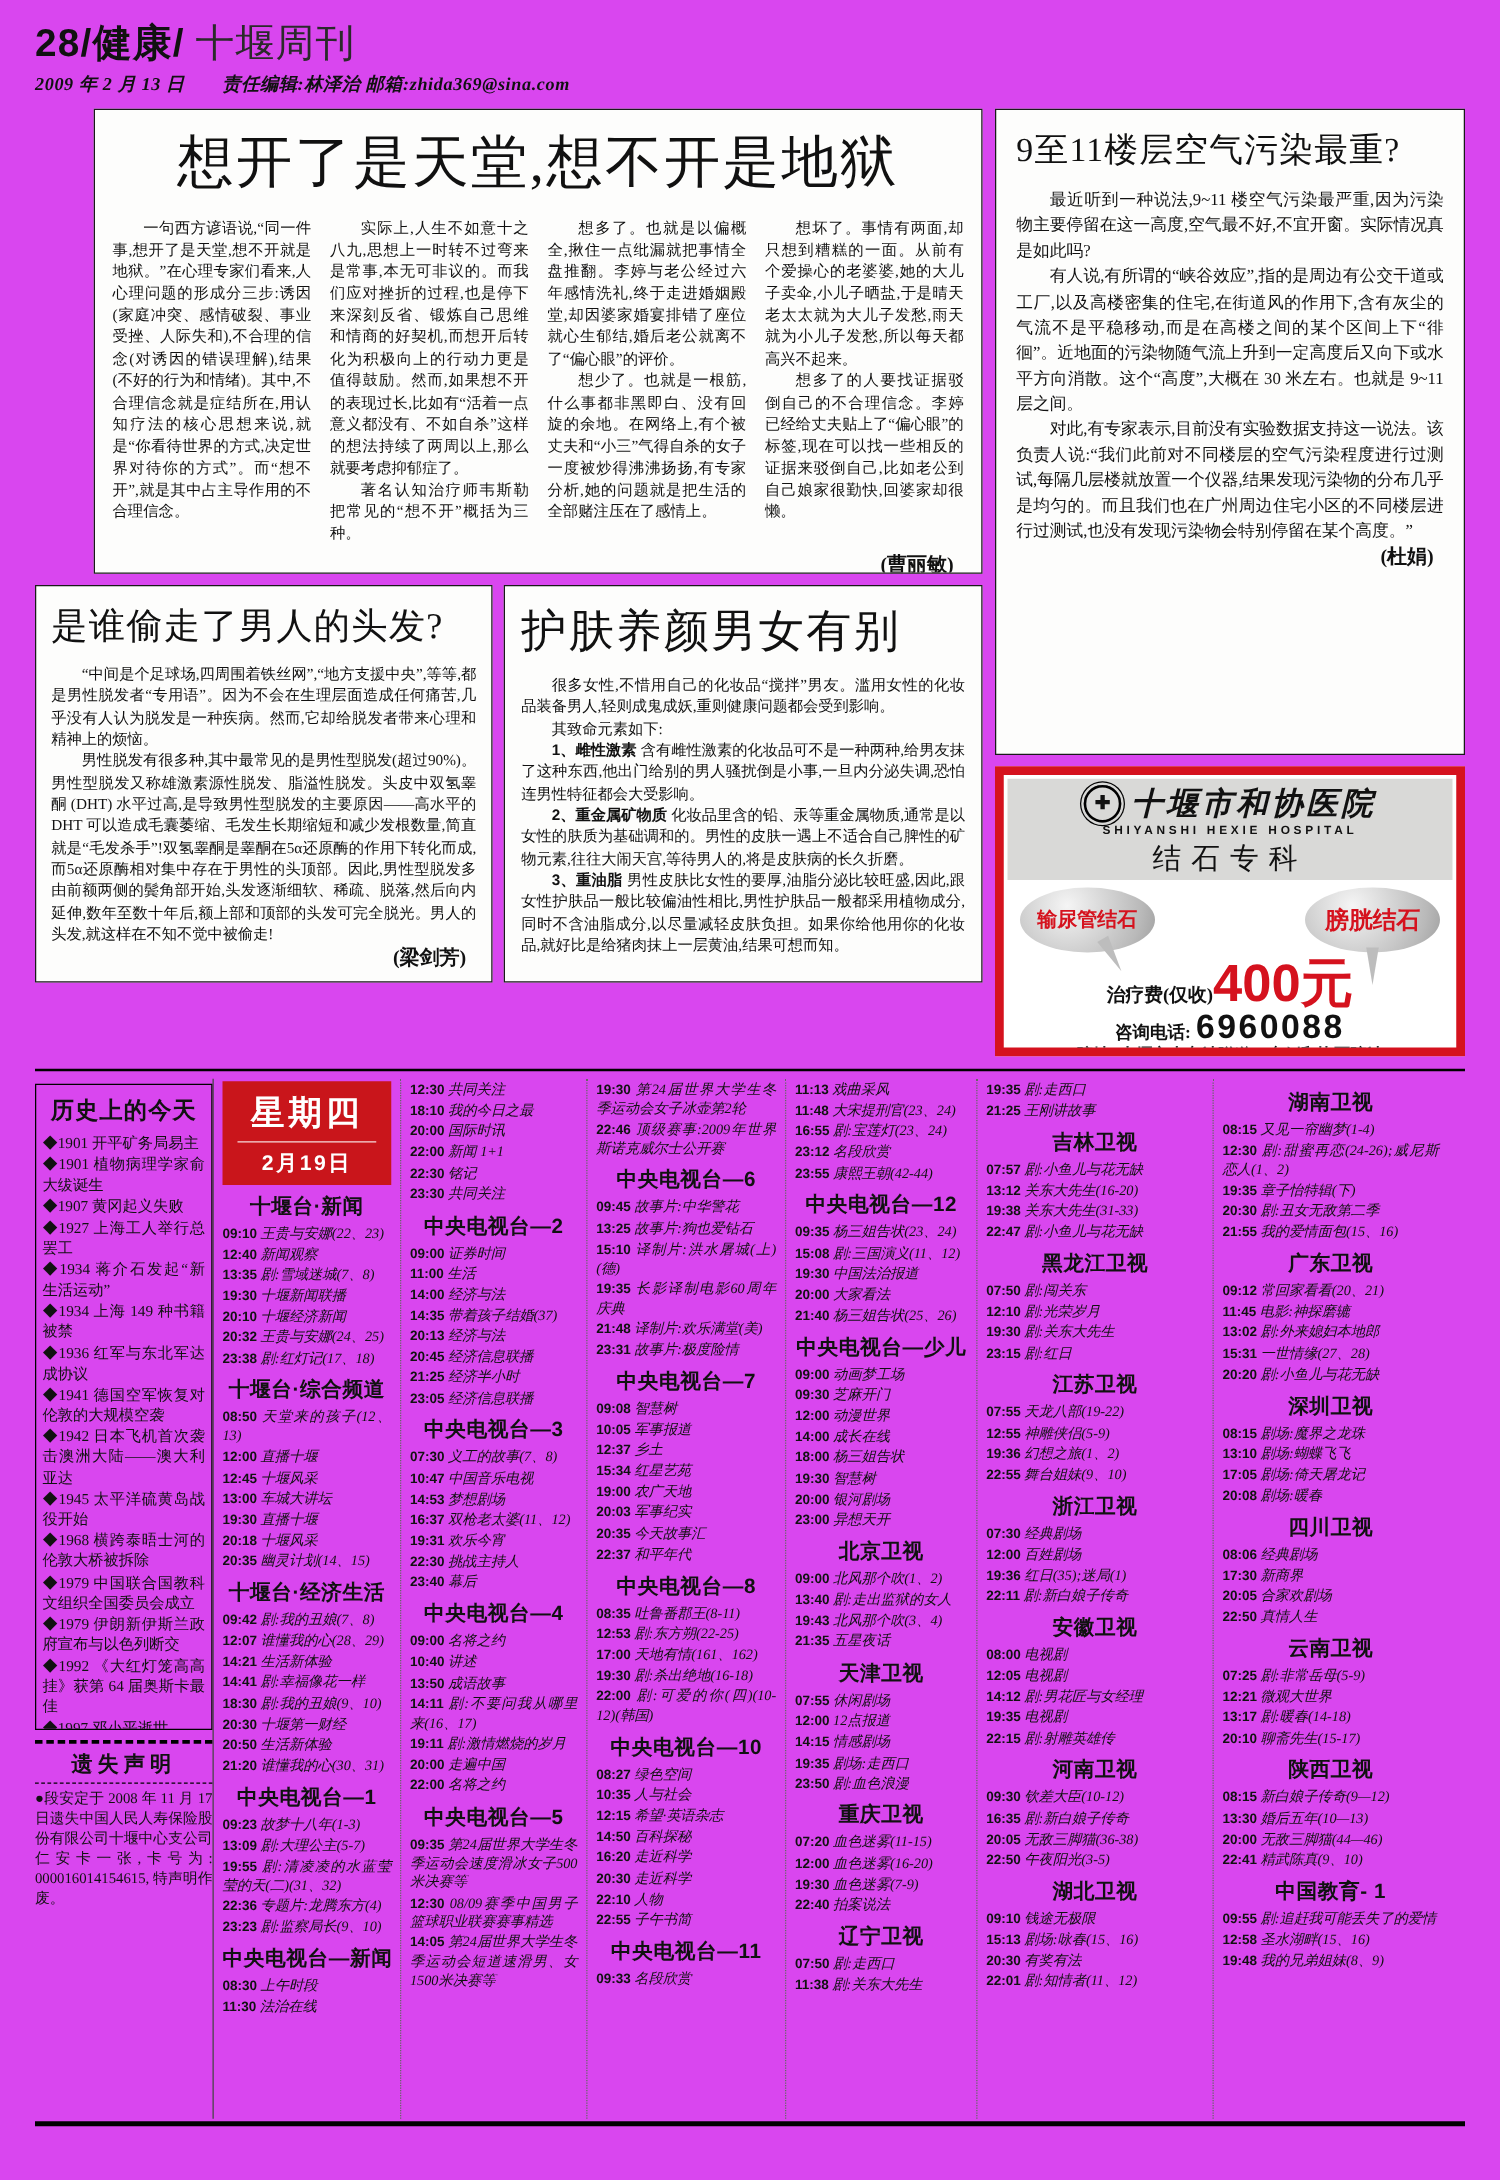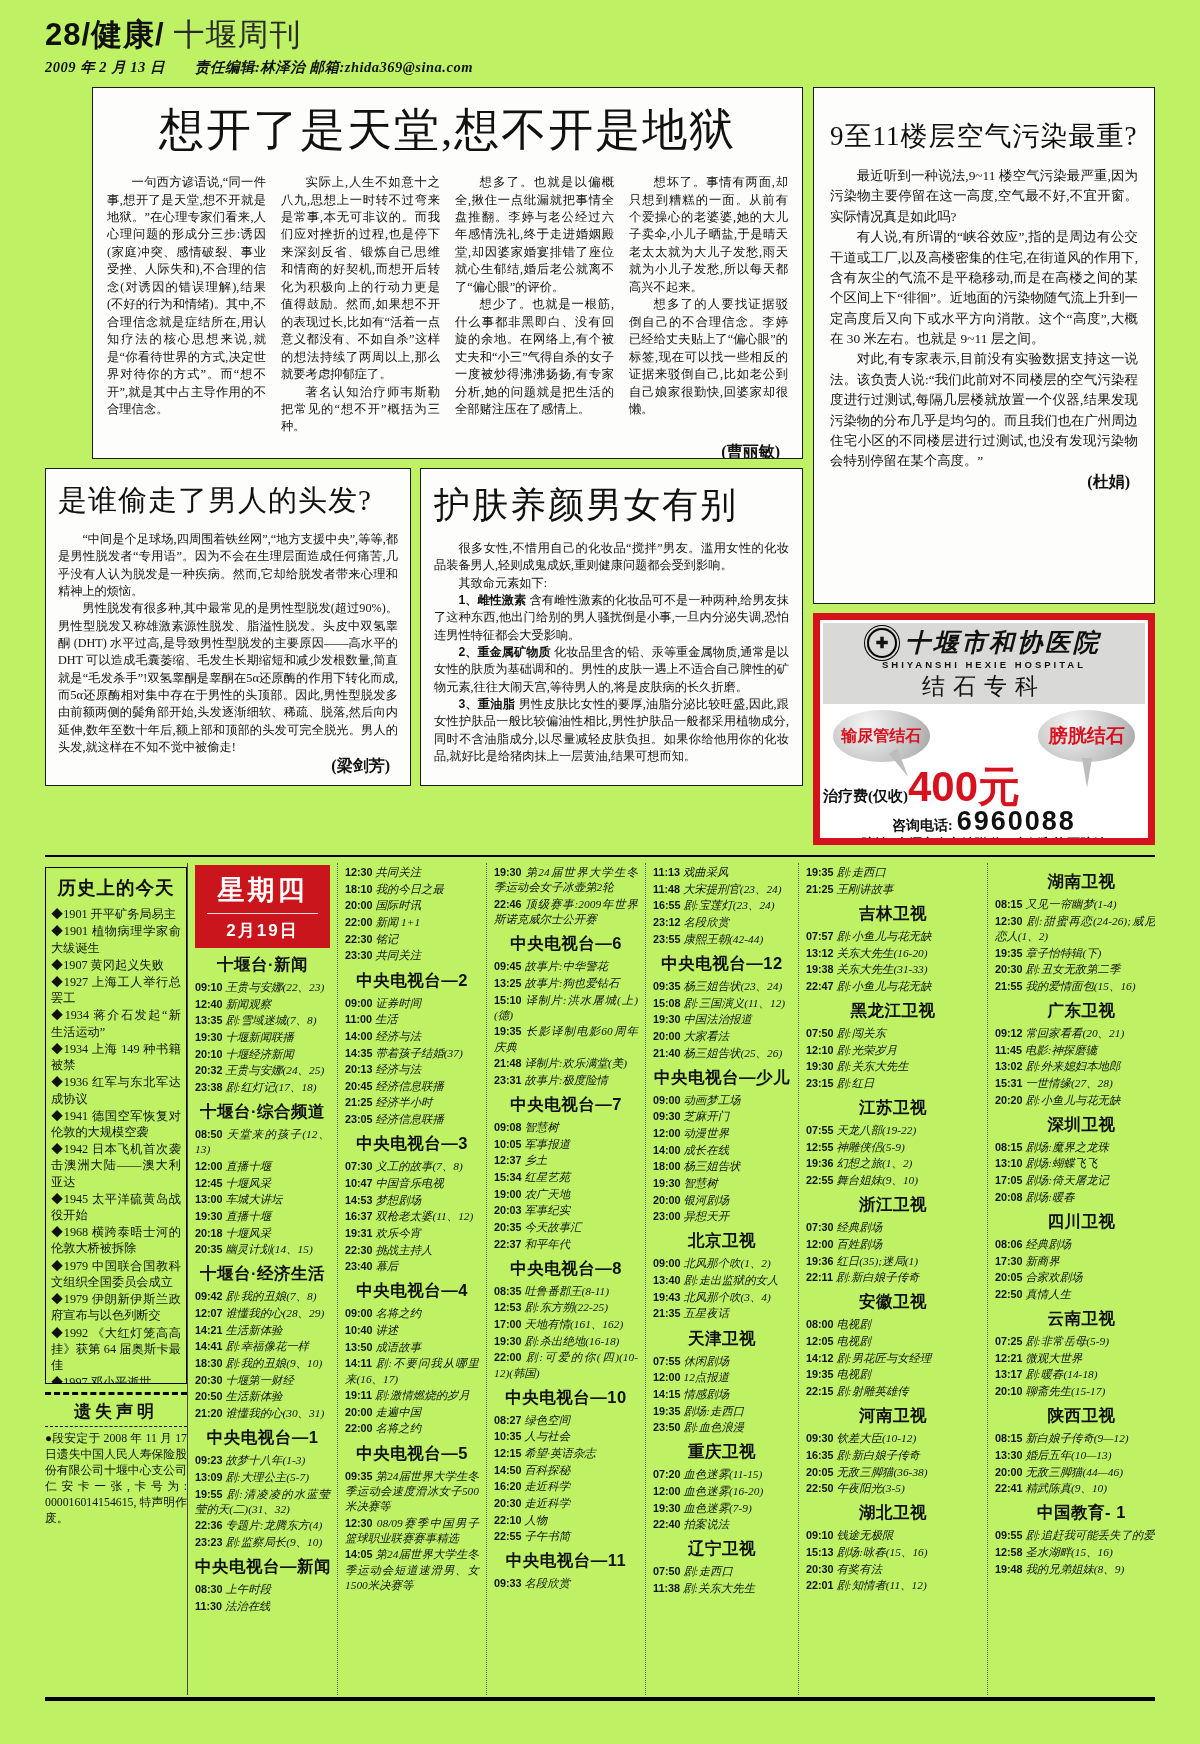--- a/index.html
+++ b/index.html
@@ -1,18 +1,18 @@
 <!DOCTYPE html>
 <html><head>
 <meta charset="utf-8">
 <style>
   * { margin:0; padding:0; box-sizing:border-box; }
   html,body { background:#e8e8e8; }
-  .page { width:1200px; height:1744px; margin:0 auto; background:#bef264; color:#111;
-          font-family:"Liberation Serif", serif; padding:10px 45px 6px; position:relative; overflow:hidden; }
+  .page { width:1200px; height:1744px; margin:0 auto; background:#d946ef; color:#111;
+          font-family:"Liberation Serif", serif; padding:10px 28px 6px; position:relative; overflow:hidden; }
 
   
   .masthead { padding:8px 0 10px; }
   .mast-line1 { font-size:31px; line-height:1.1; letter-spacing:1px; }
   .mast-line1 .pageno { font-weight:bold; font-family:"Liberation Sans",sans-serif; }
   .mast-line1 .section { font-weight:bold; }
   .mast-line1 .pub { font-weight:400; color:#2a2a2a; }
   .mast-line2 { font-size:14.5px; font-weight:bold; font-style:italic; margin-top:6px; letter-spacing:.5px; }
   .mast-line2 .ed { margin-left:26px; }
 
@@ -30,21 +30,21 @@
   .row2 { display:flex; gap:9px; }
   .hair-art { width:366px; height:318px; padding:10px 12px; }
   .hair-art h2 { font-size:29px; font-weight:500; margin:2px 0 10px; letter-spacing:1px; }
   .hair-art .body { font-size:12.2px; line-height:1.42; text-align:justify; }
   .skin-art { width:383px; height:318px; padding:10px 13px; }
   .skin-art h2 { font-size:36px; font-weight:500; margin:2px 0 10px; letter-spacing:2px; }
   .skin-art .body { font-size:12.2px; line-height:1.42; text-align:justify; }
   .skin-art b { font-family:"Liberation Sans",sans-serif; }
 
   .air-art { height:517px; padding:14px 16px; }
-  .air-art h2 { font-size:27px; font-weight:500; margin:16px 0 12px; letter-spacing:1px; }
+  .air-art h2 { font-size:27px; font-weight:500; margin:0 0 12px; letter-spacing:1px; }
   .air-art .body { font-size:13.4px; line-height:1.52; text-align:justify; }
 
   
   .ad { border:7px solid #d5121e; height:232px; padding:3px; background:#fff; overflow:hidden; }
   .ad-head { background:#d9d9d7; text-align:center; padding:3px 2px 2px; }
   .ad-title-row { display:flex; align-items:center; justify-content:center; gap:8px; }
   .ad-logo { width:30px; height:30px; border:2px solid #000; border-radius:50%; display:flex;
              align-items:center; justify-content:center; font-size:15px; font-weight:bold; box-shadow:0 0 0 2px #d9d9d7, 0 0 0 3px #000; }
   .ad-name { font-size:25px; font-weight:bold; font-style:italic; letter-spacing:3px; }
   .ad-en { font-size:9.5px; font-weight:bold; letter-spacing:3px; font-family:"Liberation Sans",sans-serif; }
@@ -52,21 +52,21 @@
   .balloons { display:flex; justify-content:space-between; padding:6px 10px 0; }
   .bal-wrap { width:32%; text-align:center; }
   .balloon { border-radius:50%; background:radial-gradient(circle at 35% 28%, #f5f5f5, #b9b9b9 75%, #9d9d9d);
              height:52px; display:flex; align-items:center; justify-content:center;
              color:#d5121e; font-weight:bold; font-size:16px; font-family:"Liberation Sans",sans-serif; }
   .bal-wrap:nth-child(2) .balloon { font-size:19px; }
   .tail { width:0; height:0; border-left:5px solid transparent; border-right:5px solid transparent;
           border-top:30px solid #bdbdbd; margin:-4px auto 0; transform-origin:top center; }
   .bal-wrap:nth-child(1) .tail { transform:rotate(-30deg) translateX(14px); }
   .bal-wrap:nth-child(3) .tail { transform:rotate(30deg) translateX(-14px); }
-  .ad-price { display:flex; justify-content:flex-start; align-items:baseline; margin-top:-20px; }
+  .ad-price { display:flex; justify-content:center; align-items:baseline; margin-top:-20px; }
   .ad-price .lbl { font-size:15px; font-weight:bold; }
   .ad-price .val { font-size:42px; font-weight:bold; color:#d5121e; font-family:"Liberation Sans",sans-serif; line-height:.9; }
   .ad-phone { text-align:center; margin-top:0; }
   .ad-phone .lbl { font-size:14px; font-weight:bold; }
   .ad-phone .val { font-size:27px; font-weight:bold; font-family:"Liberation Sans",sans-serif; letter-spacing:2px; }
   .ad-addr { text-align:center; font-size:13.2px; font-weight:bold; margin-top:-2px; }
 
   
   .tv-section { margin-top:10px; border-top:2.5px solid #000; border-bottom:4px solid #000;
                 display:flex; height:846px; overflow:hidden; padding:6px 0 2px; }

